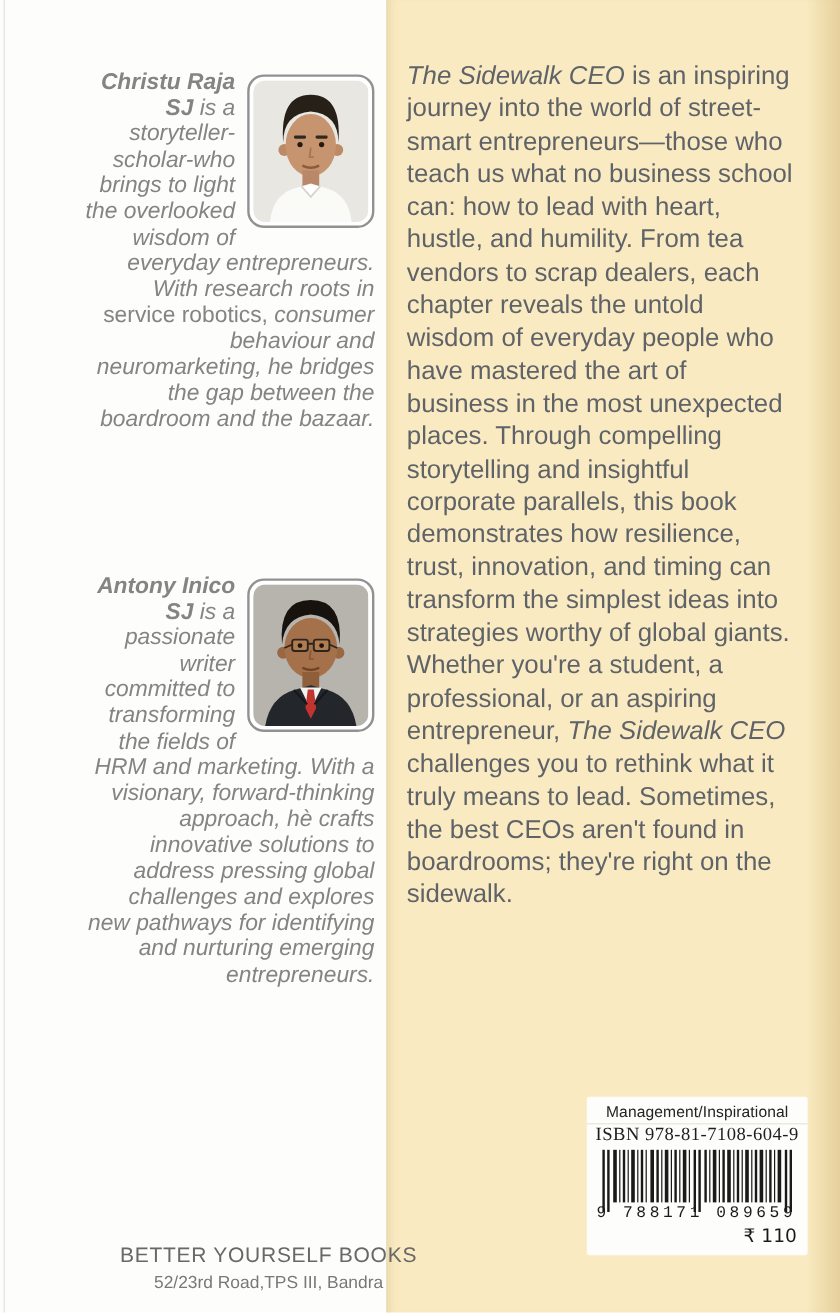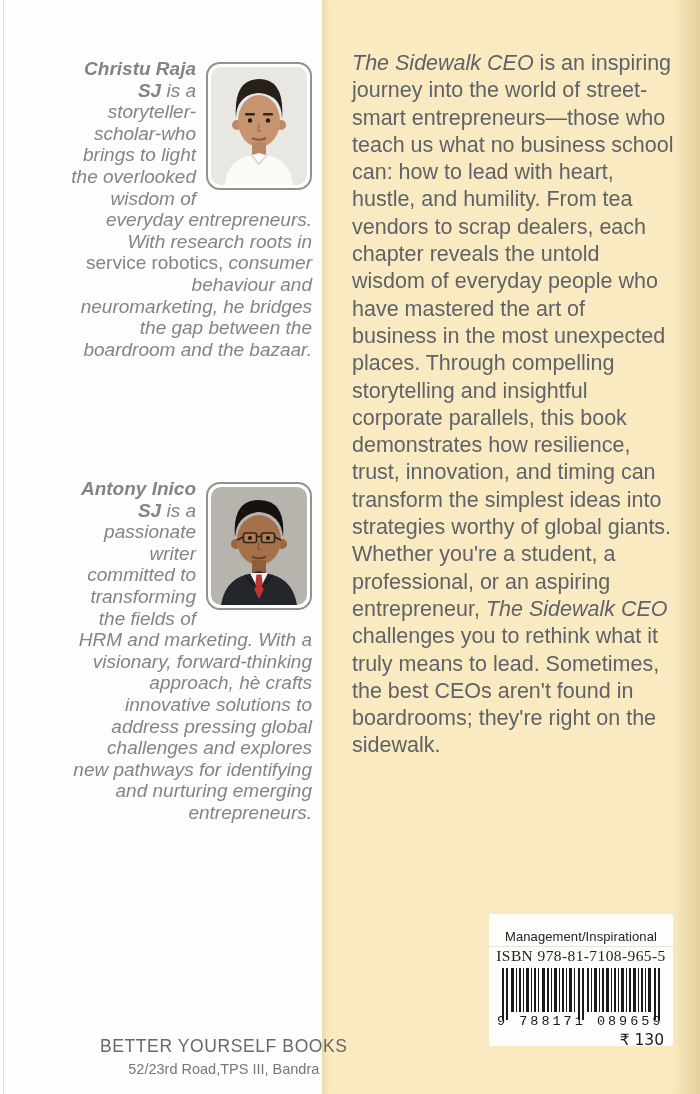--- a/index.html
+++ b/index.html
@@ -13,21 +13,21 @@
   .cream-panel{
     position:absolute; left:322px; right:0; top:0; bottom:0;
     background:var(--cream-bg,#f9eac1);
     box-shadow: inset 8px 0 10px -8px rgba(160,130,70,.30);
   }
   .cream-edge{
     position:absolute; right:0; top:0; bottom:0; width:28px;
     background:linear-gradient(to right, rgba(198,166,95,0), rgba(198,166,95,.38));
   }
   .blurb{
-    position:absolute; left:30px; top:50px; width:322px;
+    position:absolute; left:17px; top:50px; width:322px;
     margin:0; font-size:21.5px; line-height:27.3px;
     color:var(--blurb-text,#5f6368); text-align:left;
   }
   
   .bio{
     position:absolute; left:70px; width:242px;
     text-align:right; color:var(--bio-text,#848484);
     font-size:19px; line-height:21.6px;
   }
   .bio-1{top:58px;}
@@ -37,21 +37,21 @@
     background:#ffffff; border:2px solid #919191; border-radius:14px; padding:3px;
   }
   .photo-frame svg{display:block;width:96px;height:118px;border-radius:10px;}
   
   .publisher{position:absolute; left:100px; top:1000px; text-align:center; color:var(--publisher-text,#6f6f6f);margin-top:36px;}
   .pub-name{font-size:17.5px; letter-spacing:.6px; color:#686868; margin-bottom:3px;}
   .pub-line{font-size:14.5px; line-height:19px; color:#787878;}
   
   .barcode-box{
     position:absolute; left:489px; top:914px; width:184px; height:132px;
-    background:#fdfdfb; border-radius:2px; box-sizing:border-box; padding-top:15px;
+    background:#fdfdfb; border-radius:2px; box-sizing:border-box; padding-top:5px;
     color:#1c1c1c;
   }
   .bc-category{font-size:13px; text-align:center; letter-spacing:.1px; color:#232323;}
   .bc-isbn{
     font-family:"Liberation Serif", serif; font-size:15.5px; letter-spacing:.4px;
     text-align:center; margin-top:2px; color:#1e1e1e;
     border-top:1px solid #e8e4da;
   }
   .bc-bars{display:block; margin:3px auto 0; width:162px; height:52px;}
   .bc-digits{
@@ -123,21 +123,21 @@
     <span><span style="font-style: italic; font-weight: bold;">Antony Inico SJ</span><span style="font-style: italic;"> is a passionate writer committed to transforming the fields of HRM and marketing. With a visionary, forward-thinking approach, hè crafts innovative solutions to address pressing global challenges and explores new pathways for identifying and nurturing emerging entrepreneurs.</span></span>
   </section>
 
   <div class="publisher">
     <div class="pub-name">BETTER YOURSELF BOOKS</div>
     <div class="pub-line">52/23rd Road,TPS III, Bandra</div>
   </div>
 
   <div class="barcode-box">
     <div class="bc-category">Management/Inspirational</div>
-    <div class="bc-isbn">ISBN 978-81-7108-965-5</div>
+    <div class="bc-isbn">ISBN 978-81-7108-604-9</div>
     <svg class="bc-bars" viewBox="0 0 162 52" xmlns="http://www.w3.org/2000/svg">
       <rect x="2" y="0" width="2" height="52" fill="#1a1a1a"></rect>
       <rect x="6" y="0" width="2" height="52" fill="#1a1a1a"></rect>
       <rect x="11" y="0" width="3" height="44" fill="#1a1a1a"></rect>
       <rect x="16" y="0" width="1" height="44" fill="#1a1a1a"></rect>
       <rect x="19" y="0" width="2" height="44" fill="#1a1a1a"></rect>
       <rect x="23" y="0" width="1" height="44" fill="#1a1a1a"></rect>
       <rect x="26" y="0" width="3" height="44" fill="#1a1a1a"></rect>
       <rect x="31" y="0" width="1" height="44" fill="#1a1a1a"></rect>
       <rect x="34" y="0" width="2" height="44" fill="#1a1a1a"></rect>
@@ -167,16 +167,16 @@
       <rect x="129" y="0" width="2" height="44" fill="#1a1a1a"></rect>
       <rect x="133" y="0" width="3" height="44" fill="#1a1a1a"></rect>
       <rect x="138" y="0" width="1" height="44" fill="#1a1a1a"></rect>
       <rect x="141" y="0" width="2" height="44" fill="#1a1a1a"></rect>
       <rect x="145" y="0" width="1" height="44" fill="#1a1a1a"></rect>
       <rect x="148" y="0" width="3" height="44" fill="#1a1a1a"></rect>
       <rect x="154" y="0" width="2" height="52" fill="#1a1a1a"></rect>
       <rect x="158" y="0" width="2" height="52" fill="#1a1a1a"></rect>
     </svg>
     <div class="bc-digits">9 788171 089659</div>
-    <div class="bc-price">₹ 130</div>
+    <div class="bc-price">₹ 110</div>
   </div>
 
 </div>
 
 </body></html>

